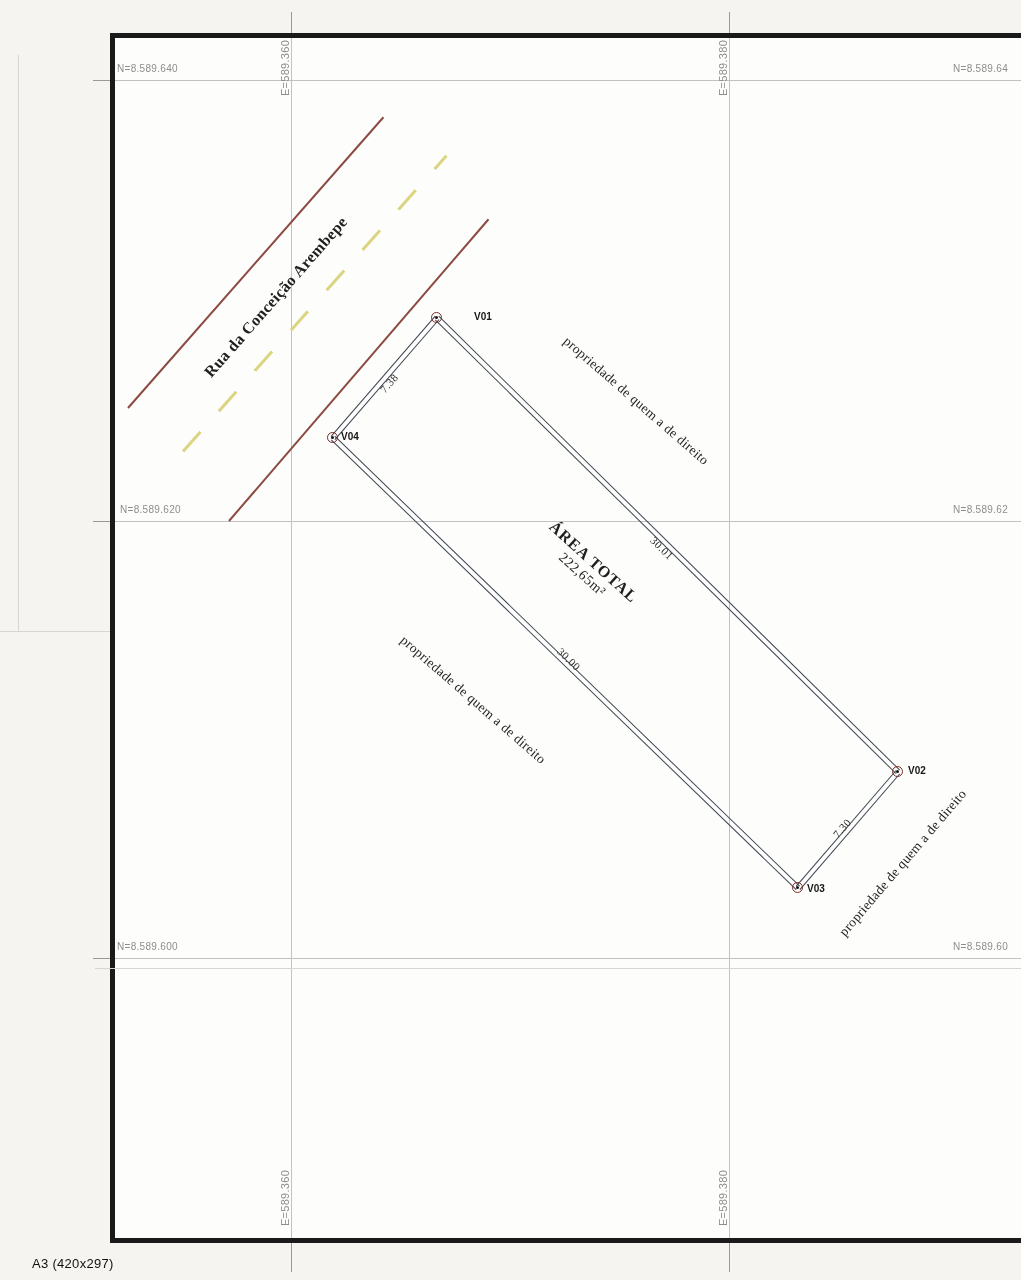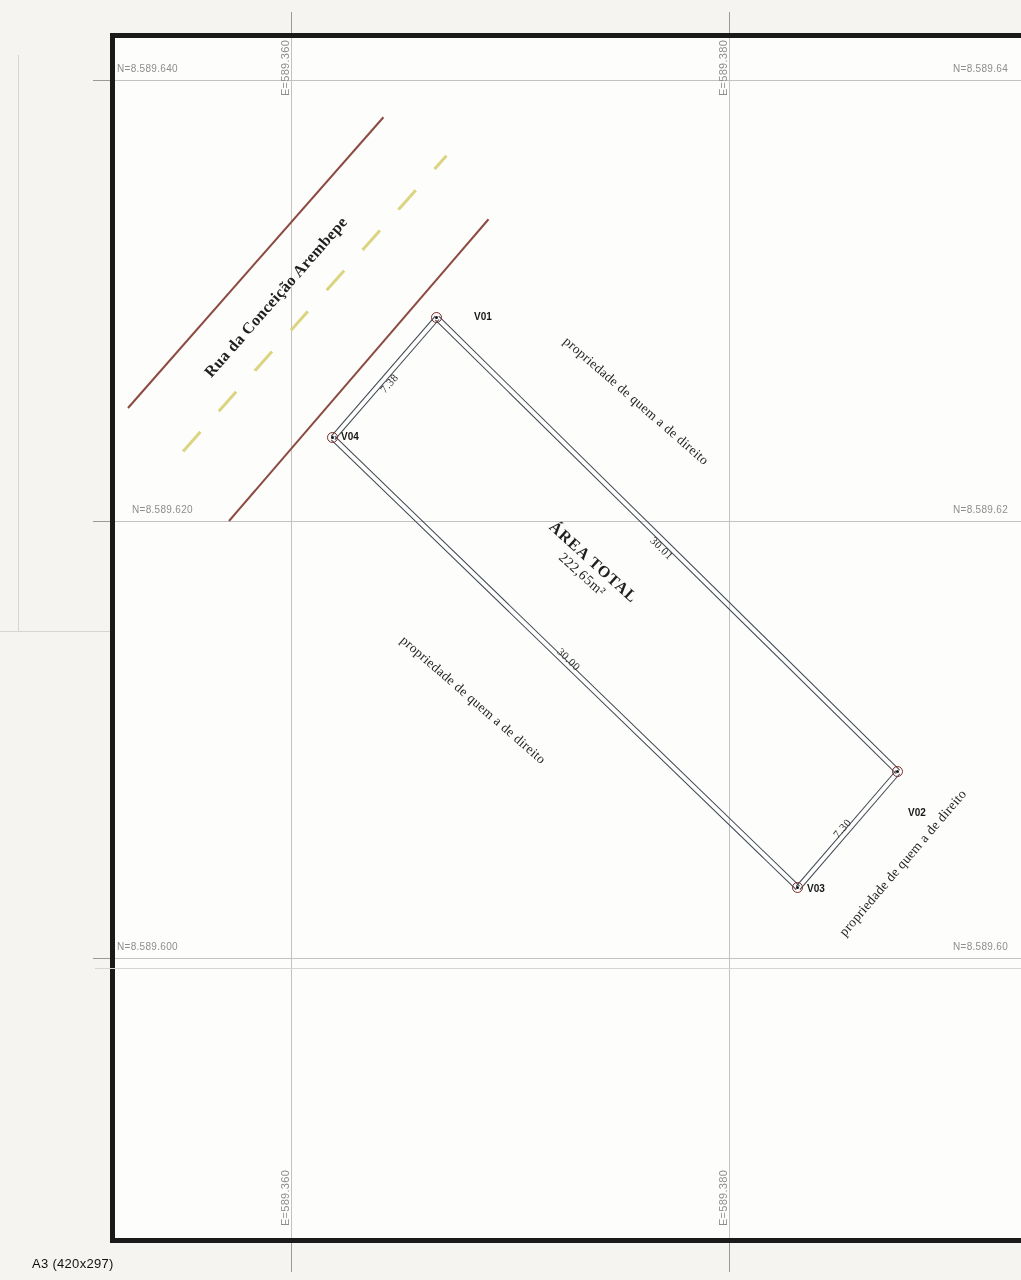--- a/index.html
+++ b/index.html
@@ -86,21 +86,21 @@
 
   <div class="gl" style="left:115px;top:521px;width:906px;height:1px;"></div>
   <div class="tick" style="left:93px;top:521px;width:17px;height:1px;"></div>
 
   <div class="gl" style="left:115px;top:958px;width:906px;height:1px;"></div>
   <div class="tick" style="left:93px;top:958px;width:17px;height:1px;"></div>
   <div class="artifact" style="left:95px;top:968px;width:926px;height:1px;"></div>
 
   <div class="coord" style="left:117px;top:63px;">N=8.589.640</div>
   <div class="coord" style="left:953px;top:63px;">N=8.589.64</div>
-  <div class="coord" style="left:132px;top:504px;">N=8.589.620</div>
+  <div class="coord" style="left:120px;top:504px;">N=8.589.620</div>
   <div class="coord" style="left:953px;top:504px;">N=8.589.62</div>
   <div class="coord" style="left:117px;top:941px;">N=8.589.600</div>
   <div class="coord" style="left:953px;top:941px;text-align:center;">N=8.589.60</div>
 
   <div class="coord-v" style="left:285px;top:68px;">E=589.360</div>
   <div class="coord-v" style="left:723px;top:68px;">E=589.380</div>
   <div class="coord-v" style="left:285px;top:1198px;">E=589.360</div>
   <div class="coord-v" style="left:723px;top:1198px;">E=589.380</div>
 
   <div class="stline" style="left:128px;top:407px;width:387px;transform:rotate(-48.7deg);"></div>
@@ -109,21 +109,21 @@
   <div class="rot serif street-name" style="left:276px;top:297px;transform:translate(-50%,-50%) rotate(-48.7deg);">Rua da Conceição Arembepe</div>
 
   <div class="pedge" style="left:333px;top:435px;width:159px;transform:rotate(-49.1deg);"></div>
   <div class="pedge" style="left:437px;top:315px;width:647px;transform:rotate(44.56deg);"></div>
   <div class="pedge" style="left:333px;top:435px;width:647px;transform:rotate(44.06deg);"></div>
   <div class="pedge" style="left:798px;top:885px;width:153px;transform:rotate(-49.24deg);"></div>
 
   <div class="vmark" style="left:431px;top:312px;"></div>
   <div class="vlabel" style="left:447px;top:311px;margin-left:27px;">V01</div>
   <div class="vmark" style="left:892px;top:766px;"></div>
-  <div class="vlabel" style="left:908px;top:807px;">V02</div>
+  <div class="vlabel" style="left:908px;top:765px;">V02</div>
   <div class="vmark" style="left:792px;top:882px;"></div>
   <div class="vlabel" style="left:807px;top:883px;">V03</div>
   <div class="vmark" style="left:327px;top:432px;"></div>
   <div class="vlabel" style="left:341px;top:431px;">V04</div>
 
   <div class="rot serif dim" style="left:389px;top:383px;transform:translate(-50%,-50%) rotate(-49deg);">7.38</div>
   <div class="rot serif dim" style="left:662px;top:548px;transform:translate(-50%,-50%) rotate(44.5deg);">30.01</div>
   <div class="rot serif dim" style="left:569px;top:659px;transform:translate(-50%,-50%) rotate(44deg);">30.00</div>
   <div class="rot serif dim" style="left:842px;top:828px;transform:translate(-50%,-50%) rotate(-49deg);">7.30</div>
 

